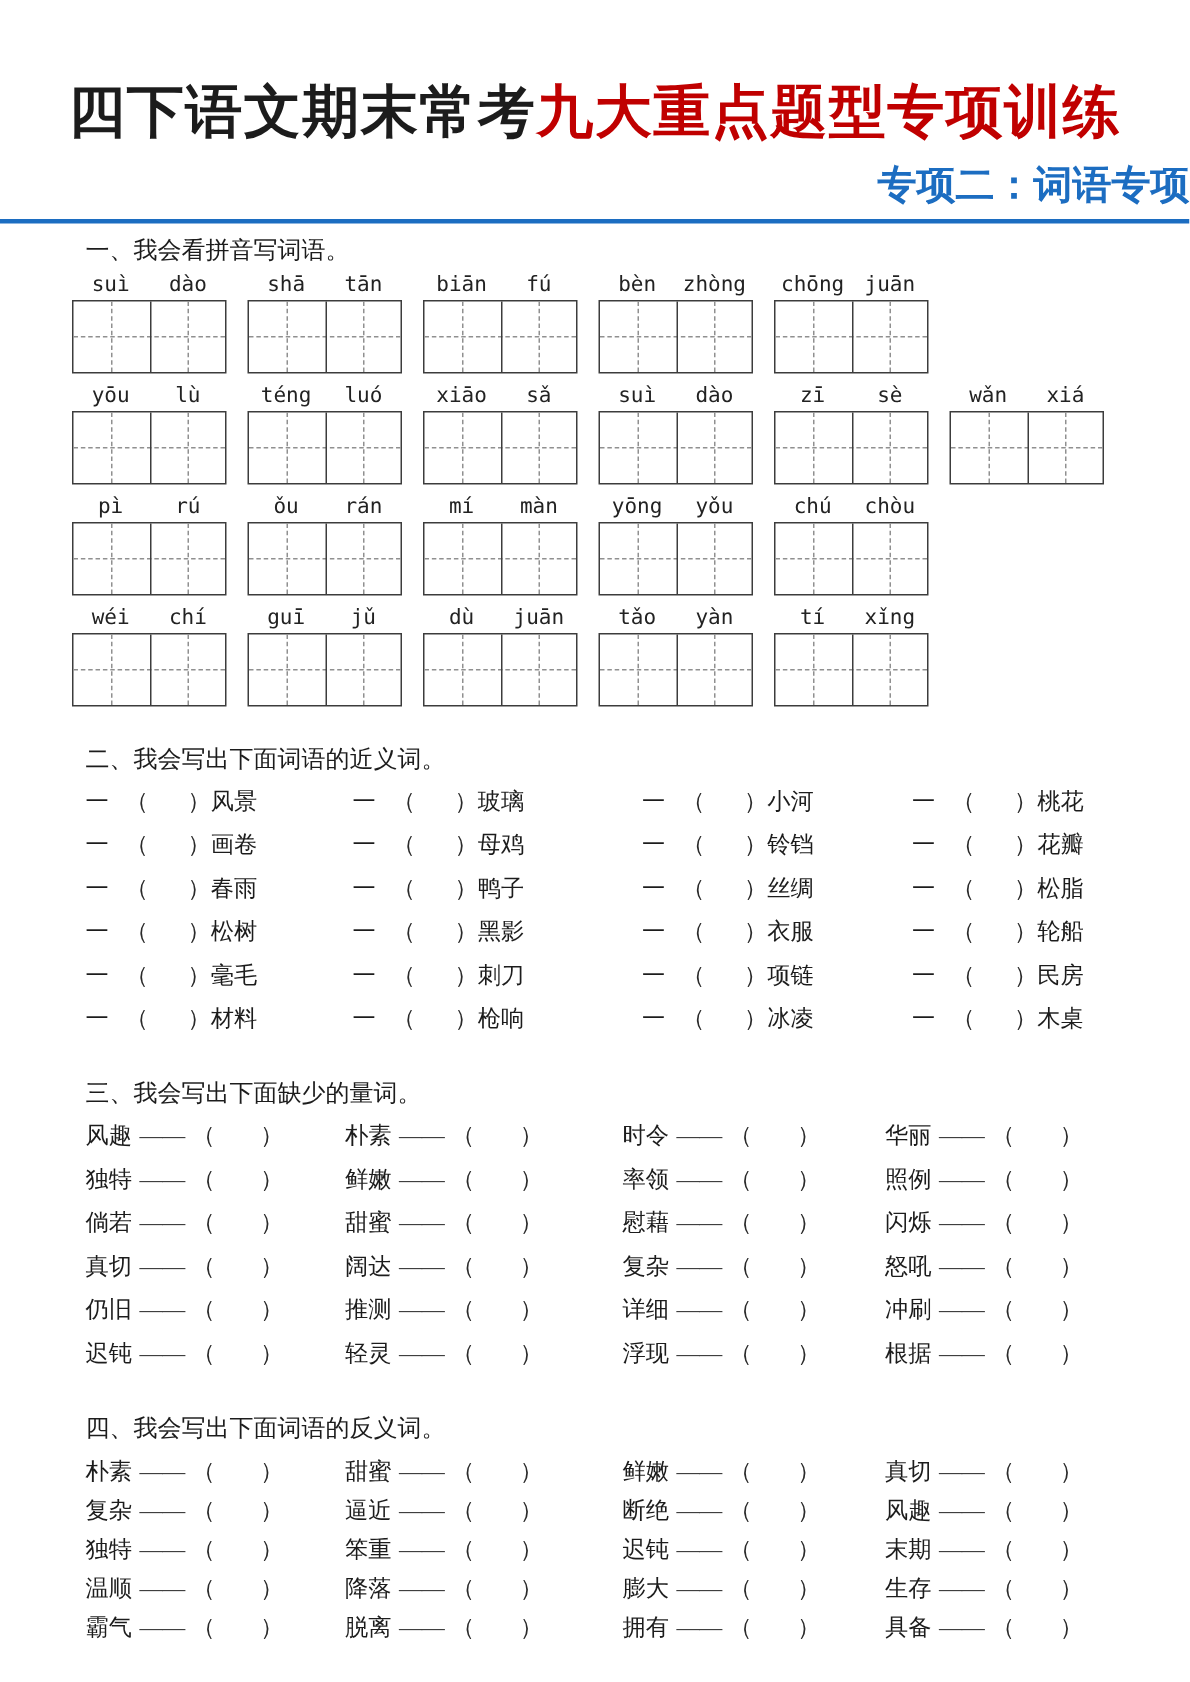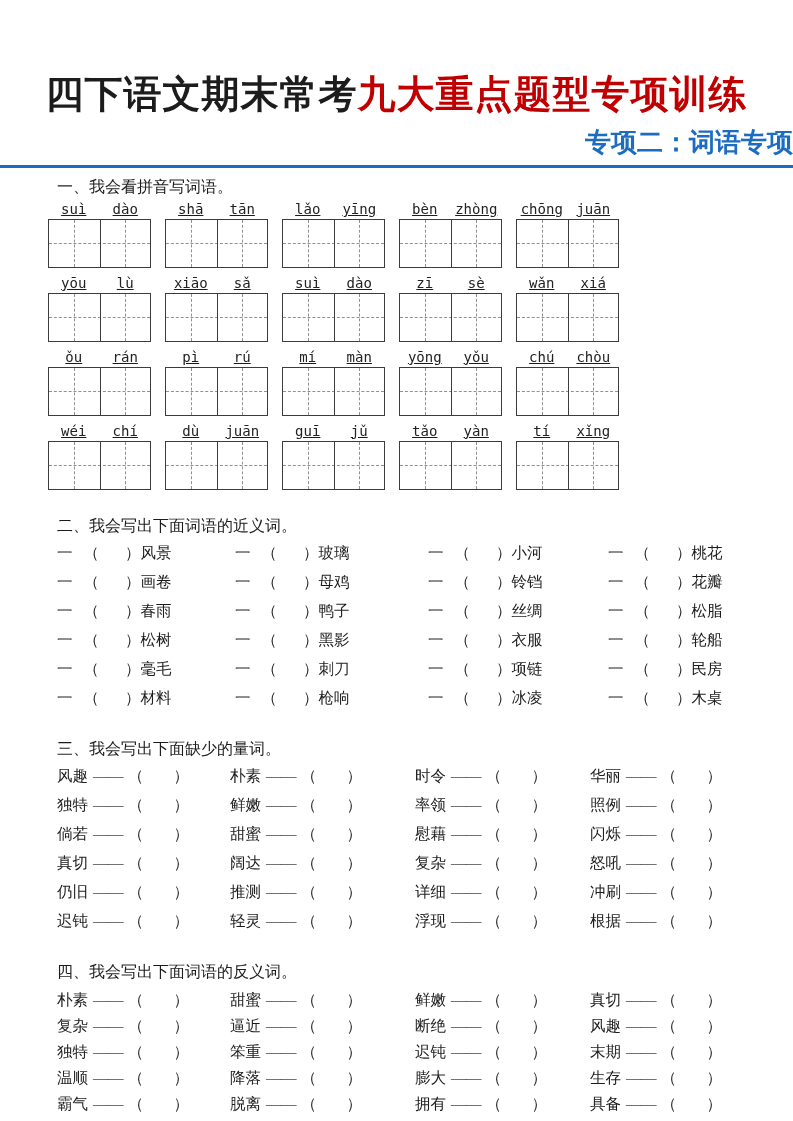--- a/index.html
+++ b/index.html
@@ -4,39 +4,39 @@
 <style>
   :root{ --blue:#1c6dc1; --red:#c00000; --ink:#1c1c1c; --line:#3c3c3c; --dash:#909090; }
   html,body{margin:0;padding:0;}
   body{
     width:793px;height:1121px;background:#ffffff;overflow:hidden;position:relative;
     font-family:"Liberation Serif", serif;color:var(--ink);
   }
   .page{width:793px;height:1121px;}
 
   .title{
-    padding-top:73px;text-align:center;font-size:38px;font-weight:bold;
+    padding-top:54px;text-align:center;font-size:38px;font-weight:bold;
     line-height:1.15;letter-spacing:1px;white-space:nowrap;
   }
   .title .t-red{color:var(--red);}
   .subtitle{
     margin-top:10px;text-align:right;font-size:26px;font-weight:bold;
     color:var(--blue);line-height:1.2;
   }
   .rule{margin-top:7px;height:3px;background:var(--blue);}
 
   .sec-heading{
     margin:25px 40px 0 57px;font-size:16px;line-height:22px;font-weight:normal;
   }
   .sec-heading.first{margin-top:8px;}
 
   
   #pinyin-rows{margin:0 45px 0 48px;}
   .py-row{display:flex;gap:14px;margin-bottom:4px;}
-  .py-group{width:103px;flex:0 0 103px;text-decoration:underline;}
+  .py-group{width:103px;flex:0 0 103px;}
   .py-pins{display:flex;height:21px;align-items:flex-end;
     font-family:"DejaVu Sans Mono", monospace;font-size:14px;color:#222;line-height:19px;}
   .py-pins span{flex:1;text-align:center;white-space:nowrap;}
   .tian-box{position:relative;height:49px;border:1.5px solid var(--line);box-sizing:border-box;background:#fff;}
   .ln{position:absolute;display:block;}
   .ln.vsolid{left:50%;top:0;bottom:0;width:0;border-left:1.3px solid var(--line);}
   .ln.hdash{left:0;right:0;top:50%;height:0;border-top:1px dashed var(--dash);}
   .ln.vd1{left:25%;top:0;bottom:0;width:0;border-left:1px dashed var(--dash);}
   .ln.vd2{left:75%;top:0;bottom:0;width:0;border-left:1px dashed var(--dash);}
 
@@ -90,22 +90,22 @@
           </div>
           <div class="tian-box">
             <i class="ln vd1"></i>
             <i class="ln vd2"></i>
             <i class="ln hdash"></i>
             <i class="ln vsolid"></i>
           </div>
         </div>
         <div class="py-group">
           <div class="py-pins">
-            <span>lǎo</span>
-            <span>yīng</span>
+            <span>biān</span>
+            <span>fú</span>
           </div>
           <div class="tian-box">
             <i class="ln vd1"></i>
             <i class="ln vd2"></i>
             <i class="ln hdash"></i>
             <i class="ln vsolid"></i>
           </div>
         </div>
         <div class="py-group">
           <div class="py-pins">
@@ -140,20 +140,32 @@
           </div>
           <div class="tian-box">
             <i class="ln vd1"></i>
             <i class="ln vd2"></i>
             <i class="ln hdash"></i>
             <i class="ln vsolid"></i>
           </div>
         </div>
         <div class="py-group">
           <div class="py-pins">
+            <span>téng</span>
+            <span>luó</span>
+          </div>
+          <div class="tian-box">
+            <i class="ln vd1"></i>
+            <i class="ln vd2"></i>
+            <i class="ln hdash"></i>
+            <i class="ln vsolid"></i>
+          </div>
+        </div>
+        <div class="py-group">
+          <div class="py-pins">
             <span>xiāo</span>
             <span>sǎ</span>
           </div>
           <div class="tian-box">
             <i class="ln vd1"></i>
             <i class="ln vd2"></i>
             <i class="ln hdash"></i>
             <i class="ln vsolid"></i>
           </div>
         </div>
@@ -190,44 +202,44 @@
             <i class="ln vd1"></i>
             <i class="ln vd2"></i>
             <i class="ln hdash"></i>
             <i class="ln vsolid"></i>
           </div>
         </div>
       </div>
       <div class="py-row">
         <div class="py-group">
           <div class="py-pins">
+            <span>pì</span>
+            <span>rú</span>
+          </div>
+          <div class="tian-box">
+            <i class="ln vd1"></i>
+            <i class="ln vd2"></i>
+            <i class="ln hdash"></i>
+            <i class="ln vsolid"></i>
+          </div>
+        </div>
+        <div class="py-group">
+          <div class="py-pins">
             <span>ǒu</span>
             <span>rán</span>
           </div>
           <div class="tian-box">
             <i class="ln vd1"></i>
             <i class="ln vd2"></i>
             <i class="ln hdash"></i>
             <i class="ln vsolid"></i>
           </div>
         </div>
         <div class="py-group">
           <div class="py-pins">
-            <span>pì</span>
-            <span>rú</span>
-          </div>
-          <div class="tian-box">
-            <i class="ln vd1"></i>
-            <i class="ln vd2"></i>
-            <i class="ln hdash"></i>
-            <i class="ln vsolid"></i>
-          </div>
-        </div>
-        <div class="py-group">
-          <div class="py-pins">
             <span>mí</span>
             <span>màn</span>
           </div>
           <div class="tian-box">
             <i class="ln vd1"></i>
             <i class="ln vd2"></i>
             <i class="ln hdash"></i>
             <i class="ln vsolid"></i>
           </div>
         </div>
@@ -264,34 +276,34 @@
           </div>
           <div class="tian-box">
             <i class="ln vd1"></i>
             <i class="ln vd2"></i>
             <i class="ln hdash"></i>
             <i class="ln vsolid"></i>
           </div>
         </div>
         <div class="py-group">
           <div class="py-pins">
+            <span>guī</span>
+            <span>jǔ</span>
+          </div>
+          <div class="tian-box">
+            <i class="ln vd1"></i>
+            <i class="ln vd2"></i>
+            <i class="ln hdash"></i>
+            <i class="ln vsolid"></i>
+          </div>
+        </div>
+        <div class="py-group">
+          <div class="py-pins">
             <span>dù</span>
             <span>juān</span>
-          </div>
-          <div class="tian-box">
-            <i class="ln vd1"></i>
-            <i class="ln vd2"></i>
-            <i class="ln hdash"></i>
-            <i class="ln vsolid"></i>
-          </div>
-        </div>
-        <div class="py-group">
-          <div class="py-pins">
-            <span>guī</span>
-            <span>jǔ</span>
           </div>
           <div class="tian-box">
             <i class="ln vd1"></i>
             <i class="ln vd2"></i>
             <i class="ln hdash"></i>
             <i class="ln vsolid"></i>
           </div>
         </div>
         <div class="py-group">
           <div class="py-pins">

